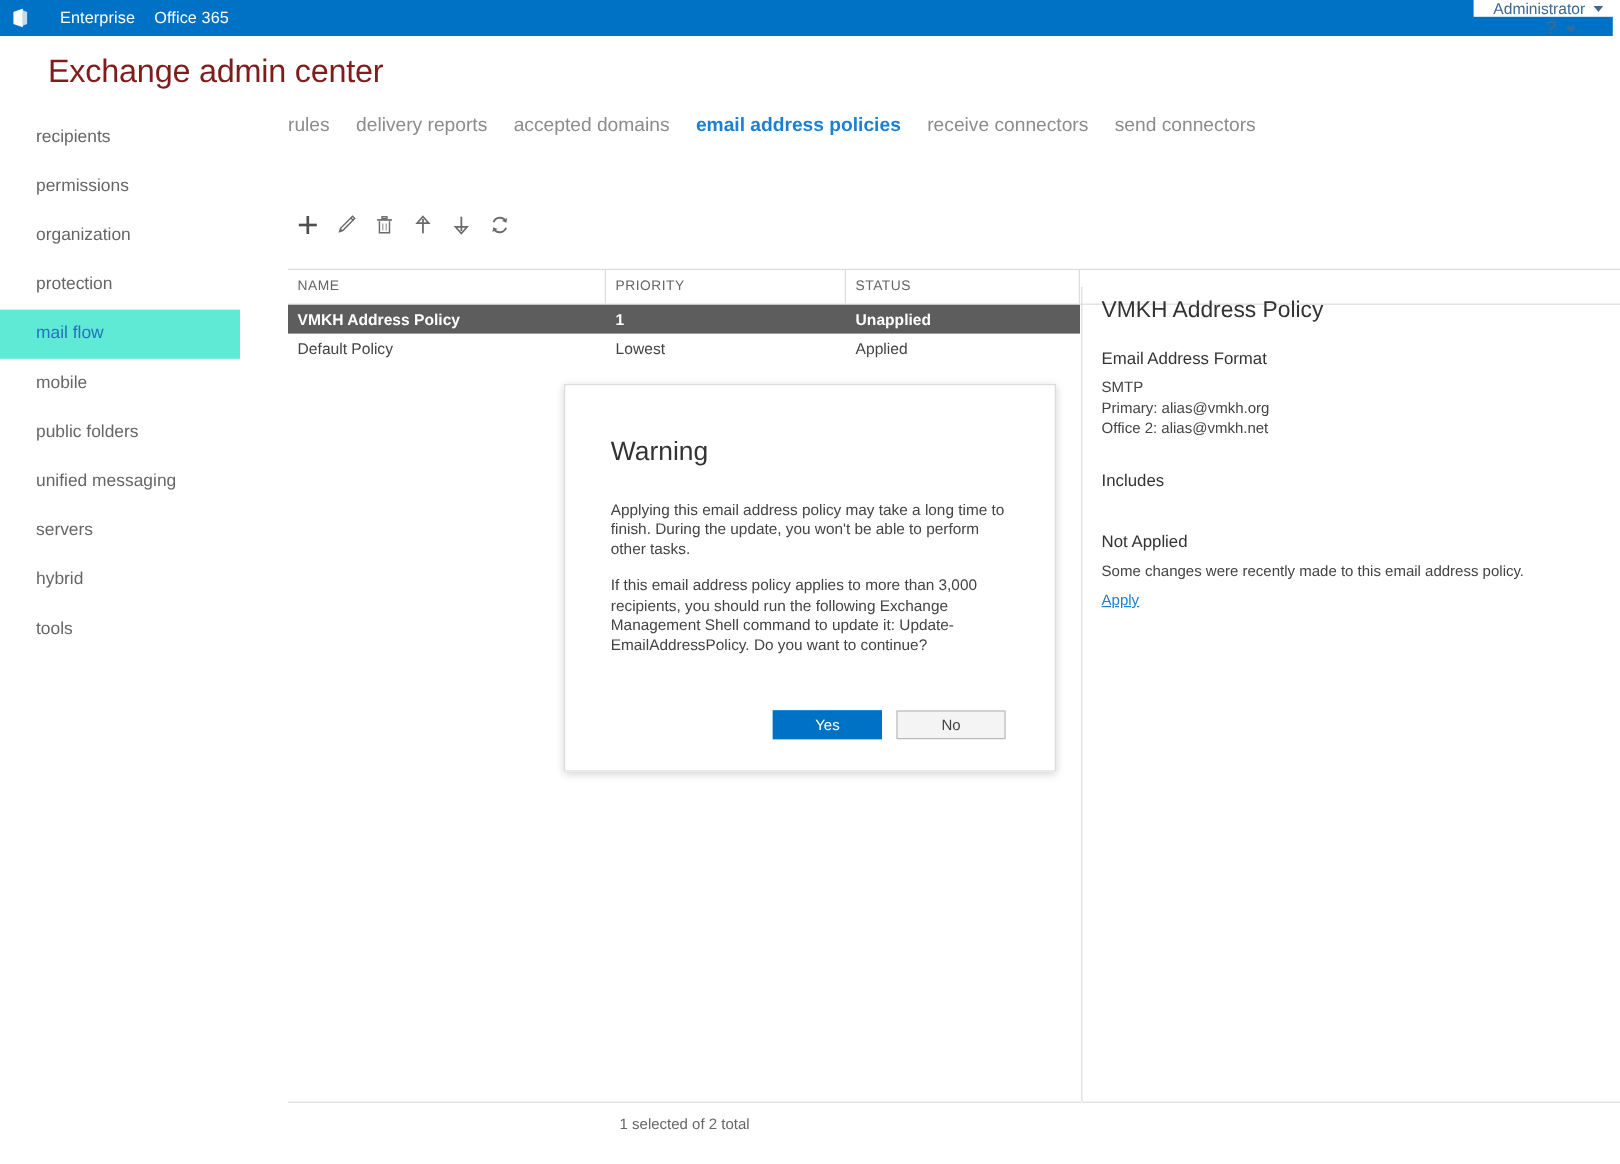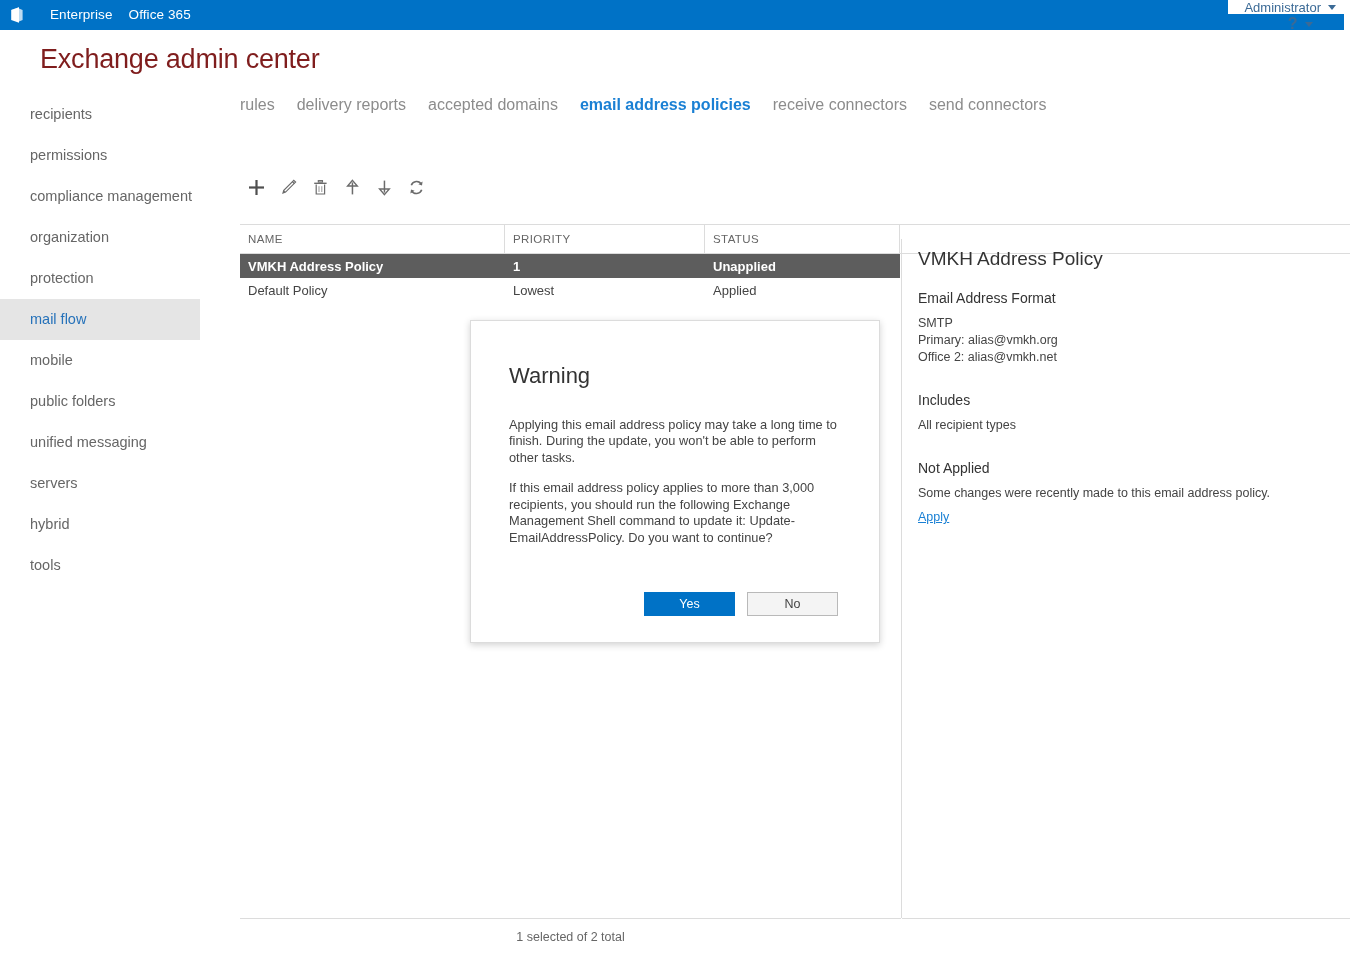--- a/index.html
+++ b/index.html
@@ -54,21 +54,21 @@
     position: absolute; left: 20px; top: 44px;
     font-size: 27px; color: #7f1d1d; font-weight: 400; letter-spacing: -.2px; margin-left: 20px;
   }
 
   
   .sidebar { position: absolute; left: 0; top: 94px; width: 200px; }
   .side-item {
     height: 41px; line-height: 41px; padding-left: 30px;
     font-size: 14.5px; color: #666666; white-space: nowrap; cursor: pointer;
   }
-  .side-item.active { background: #e5e5e5; color: #2672ba; }
+  .side-item.active { background: #5eead4; color: #2672ba; }
 
   
   .tabs {
     position: absolute; left: 240px; top: 96px; display: flex; align-items: baseline;
   }
   .tab {
     font-size: 16px; color: #8c8c8c; margin-right: 22px; white-space: nowrap;
     cursor: pointer;
   }
   .tab.active { color: #1a80d4; font-weight: bold; }
@@ -189,21 +189,20 @@
       </div>
     </div>
     <div class="suite-tail"></div>
   </div>
 
   <div class="page-title">Exchange admin center</div>
 
   <nav class="sidebar">
     <div class="side-item">recipients</div>
     <div class="side-item">permissions</div>
-    <div class="side-item">compliance management</div>
     <div class="side-item">organization</div>
     <div class="side-item">protection</div>
     <div class="side-item active">mail flow</div>
     <div class="side-item">mobile</div>
     <div class="side-item">public folders</div>
     <div class="side-item">unified messaging</div>
     <div class="side-item">servers</div>
     <div class="side-item">hybrid</div>
     <div class="side-item">tools</div>
   </nav>
@@ -306,21 +305,20 @@
       <div class="det-h">Email Address Format</div>
       <div class="det-p">SMTP</div>
       <div class="det-p">Primary: alias@vmkh.org</div>
       <div class="det-p">Office 2: alias@vmkh.net</div>
     </div>
 
     <div class="det-gap"></div>
 
     <div>
       <div class="det-h">Includes</div>
-      <div class="det-p">All recipient types</div>
     </div>
 
     <div class="det-gap"></div>
 
     <div>
       <div class="det-h">Not Applied</div>
       <div class="det-p">Some changes were recently made to this email address policy.</div>
       <a class="det-link" href="#">Apply</a>
     </div>
   </aside>

